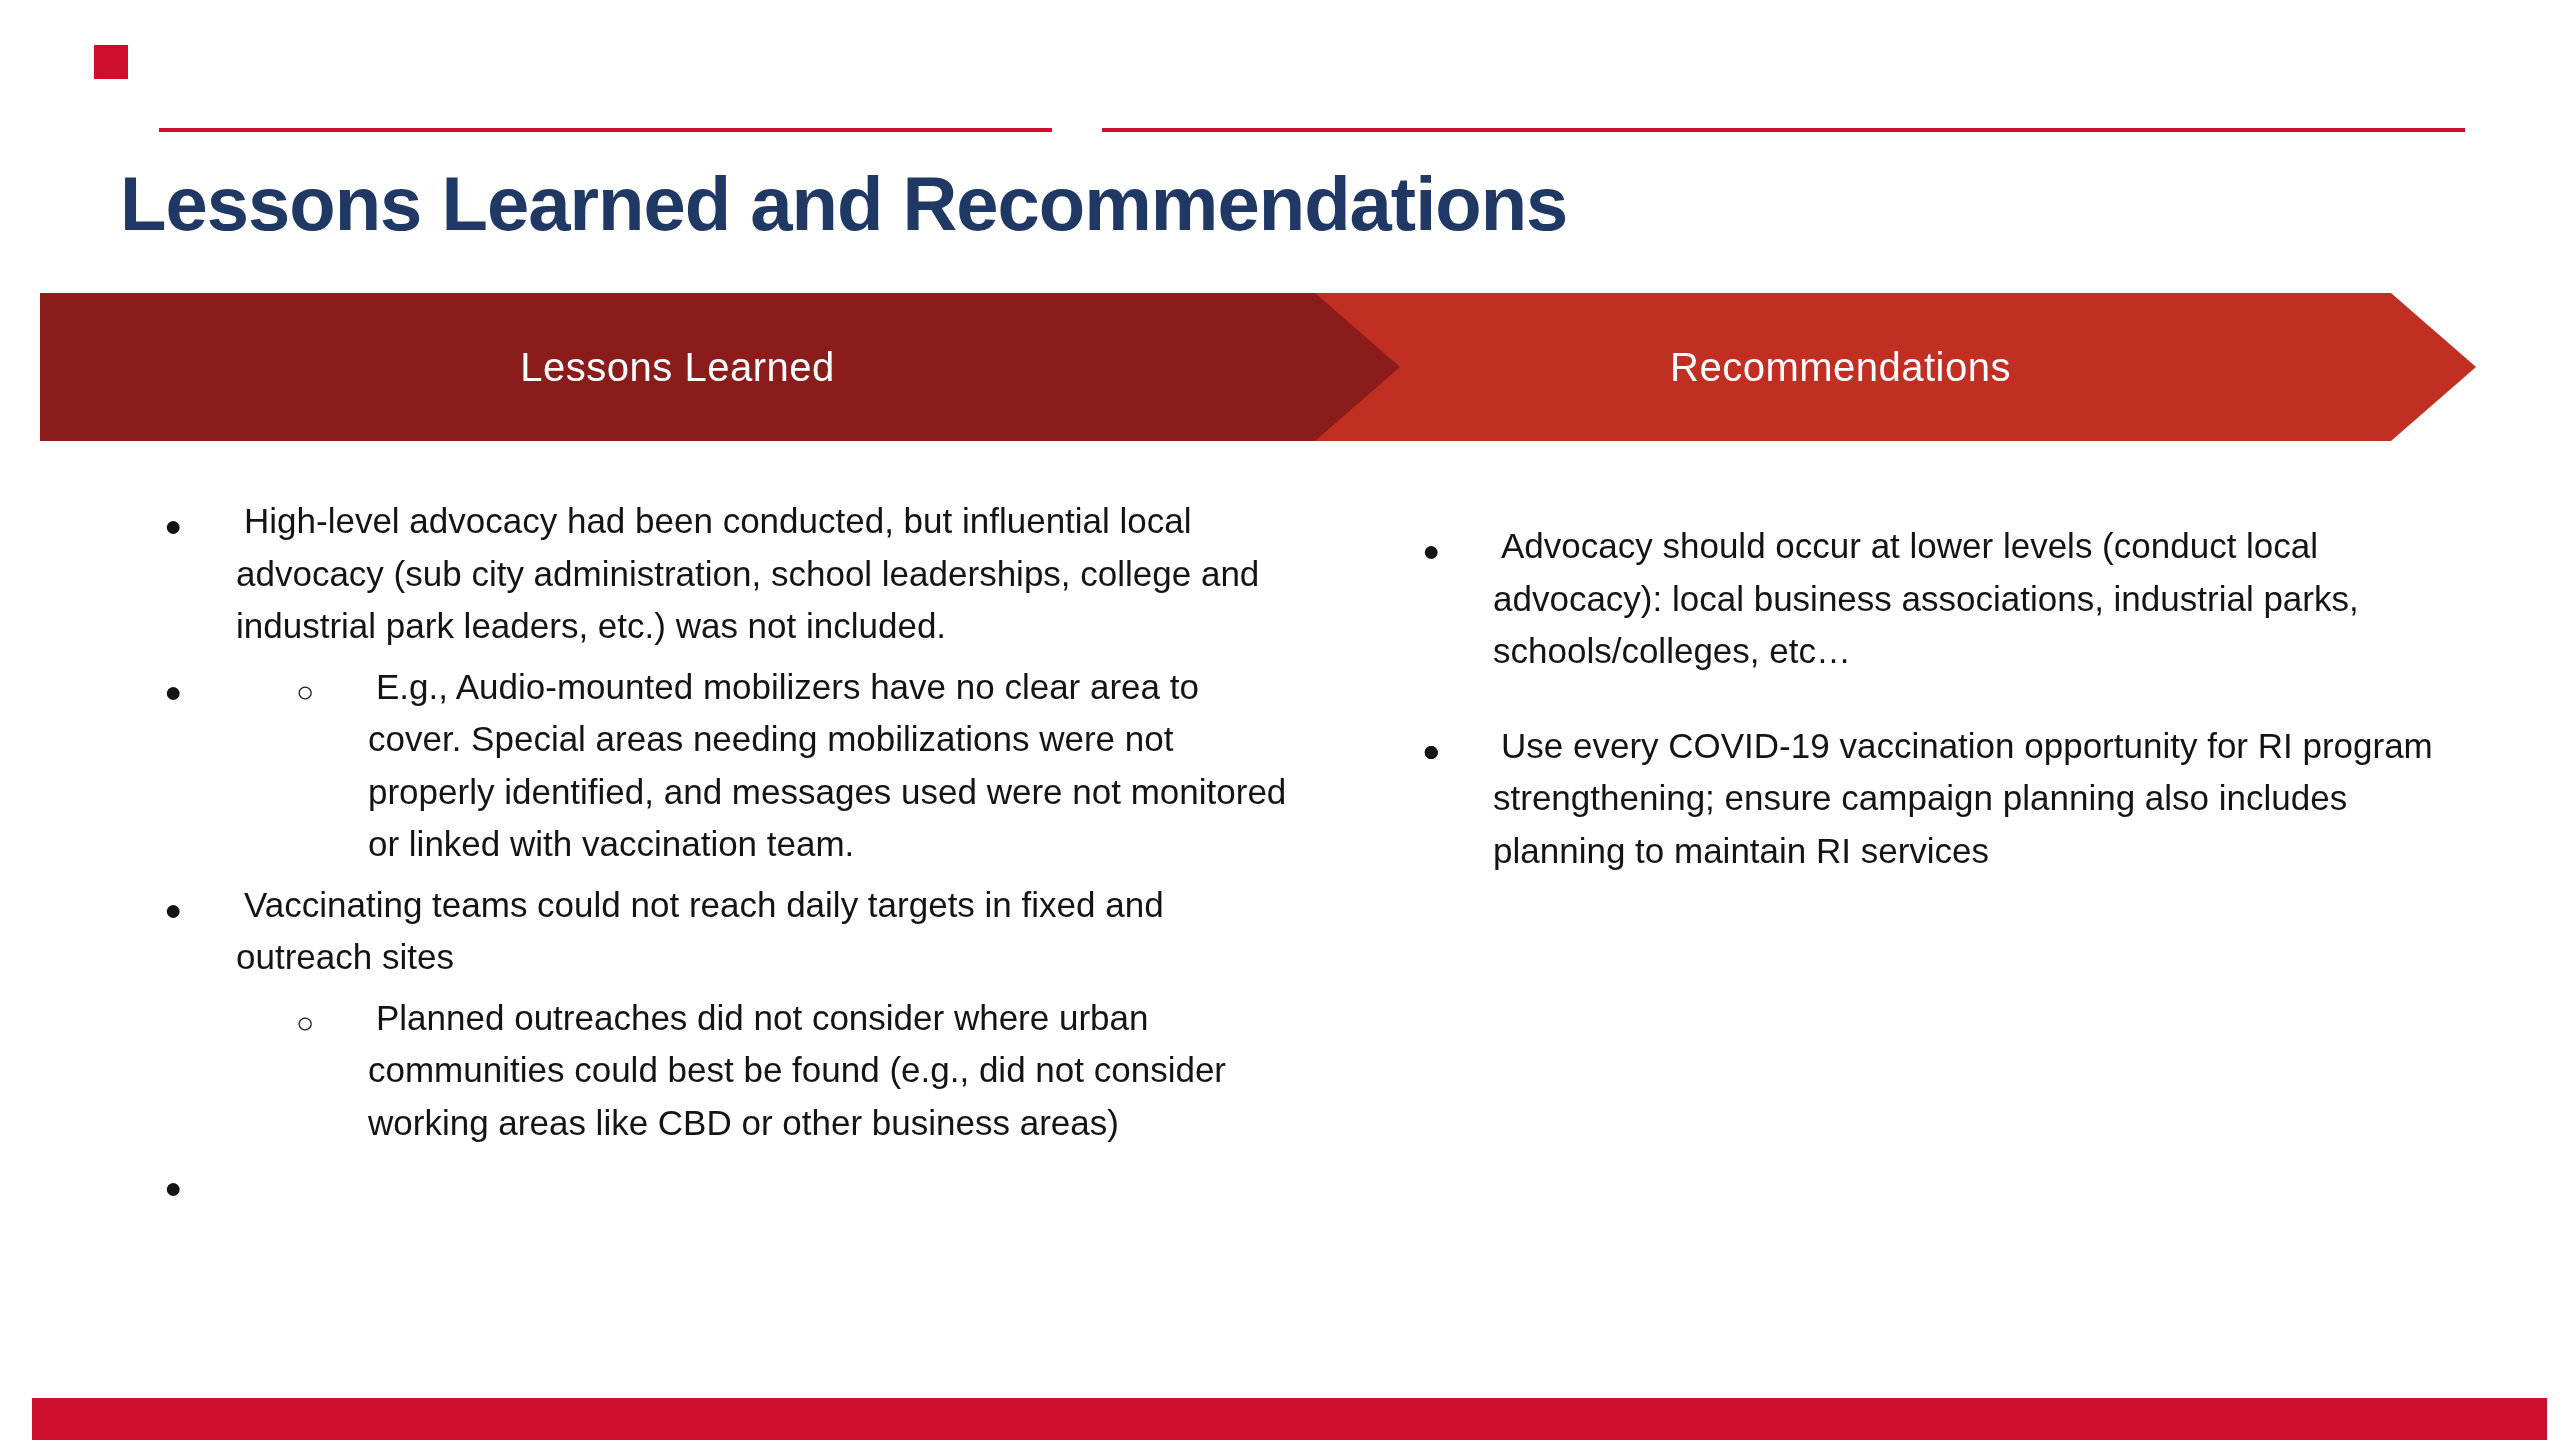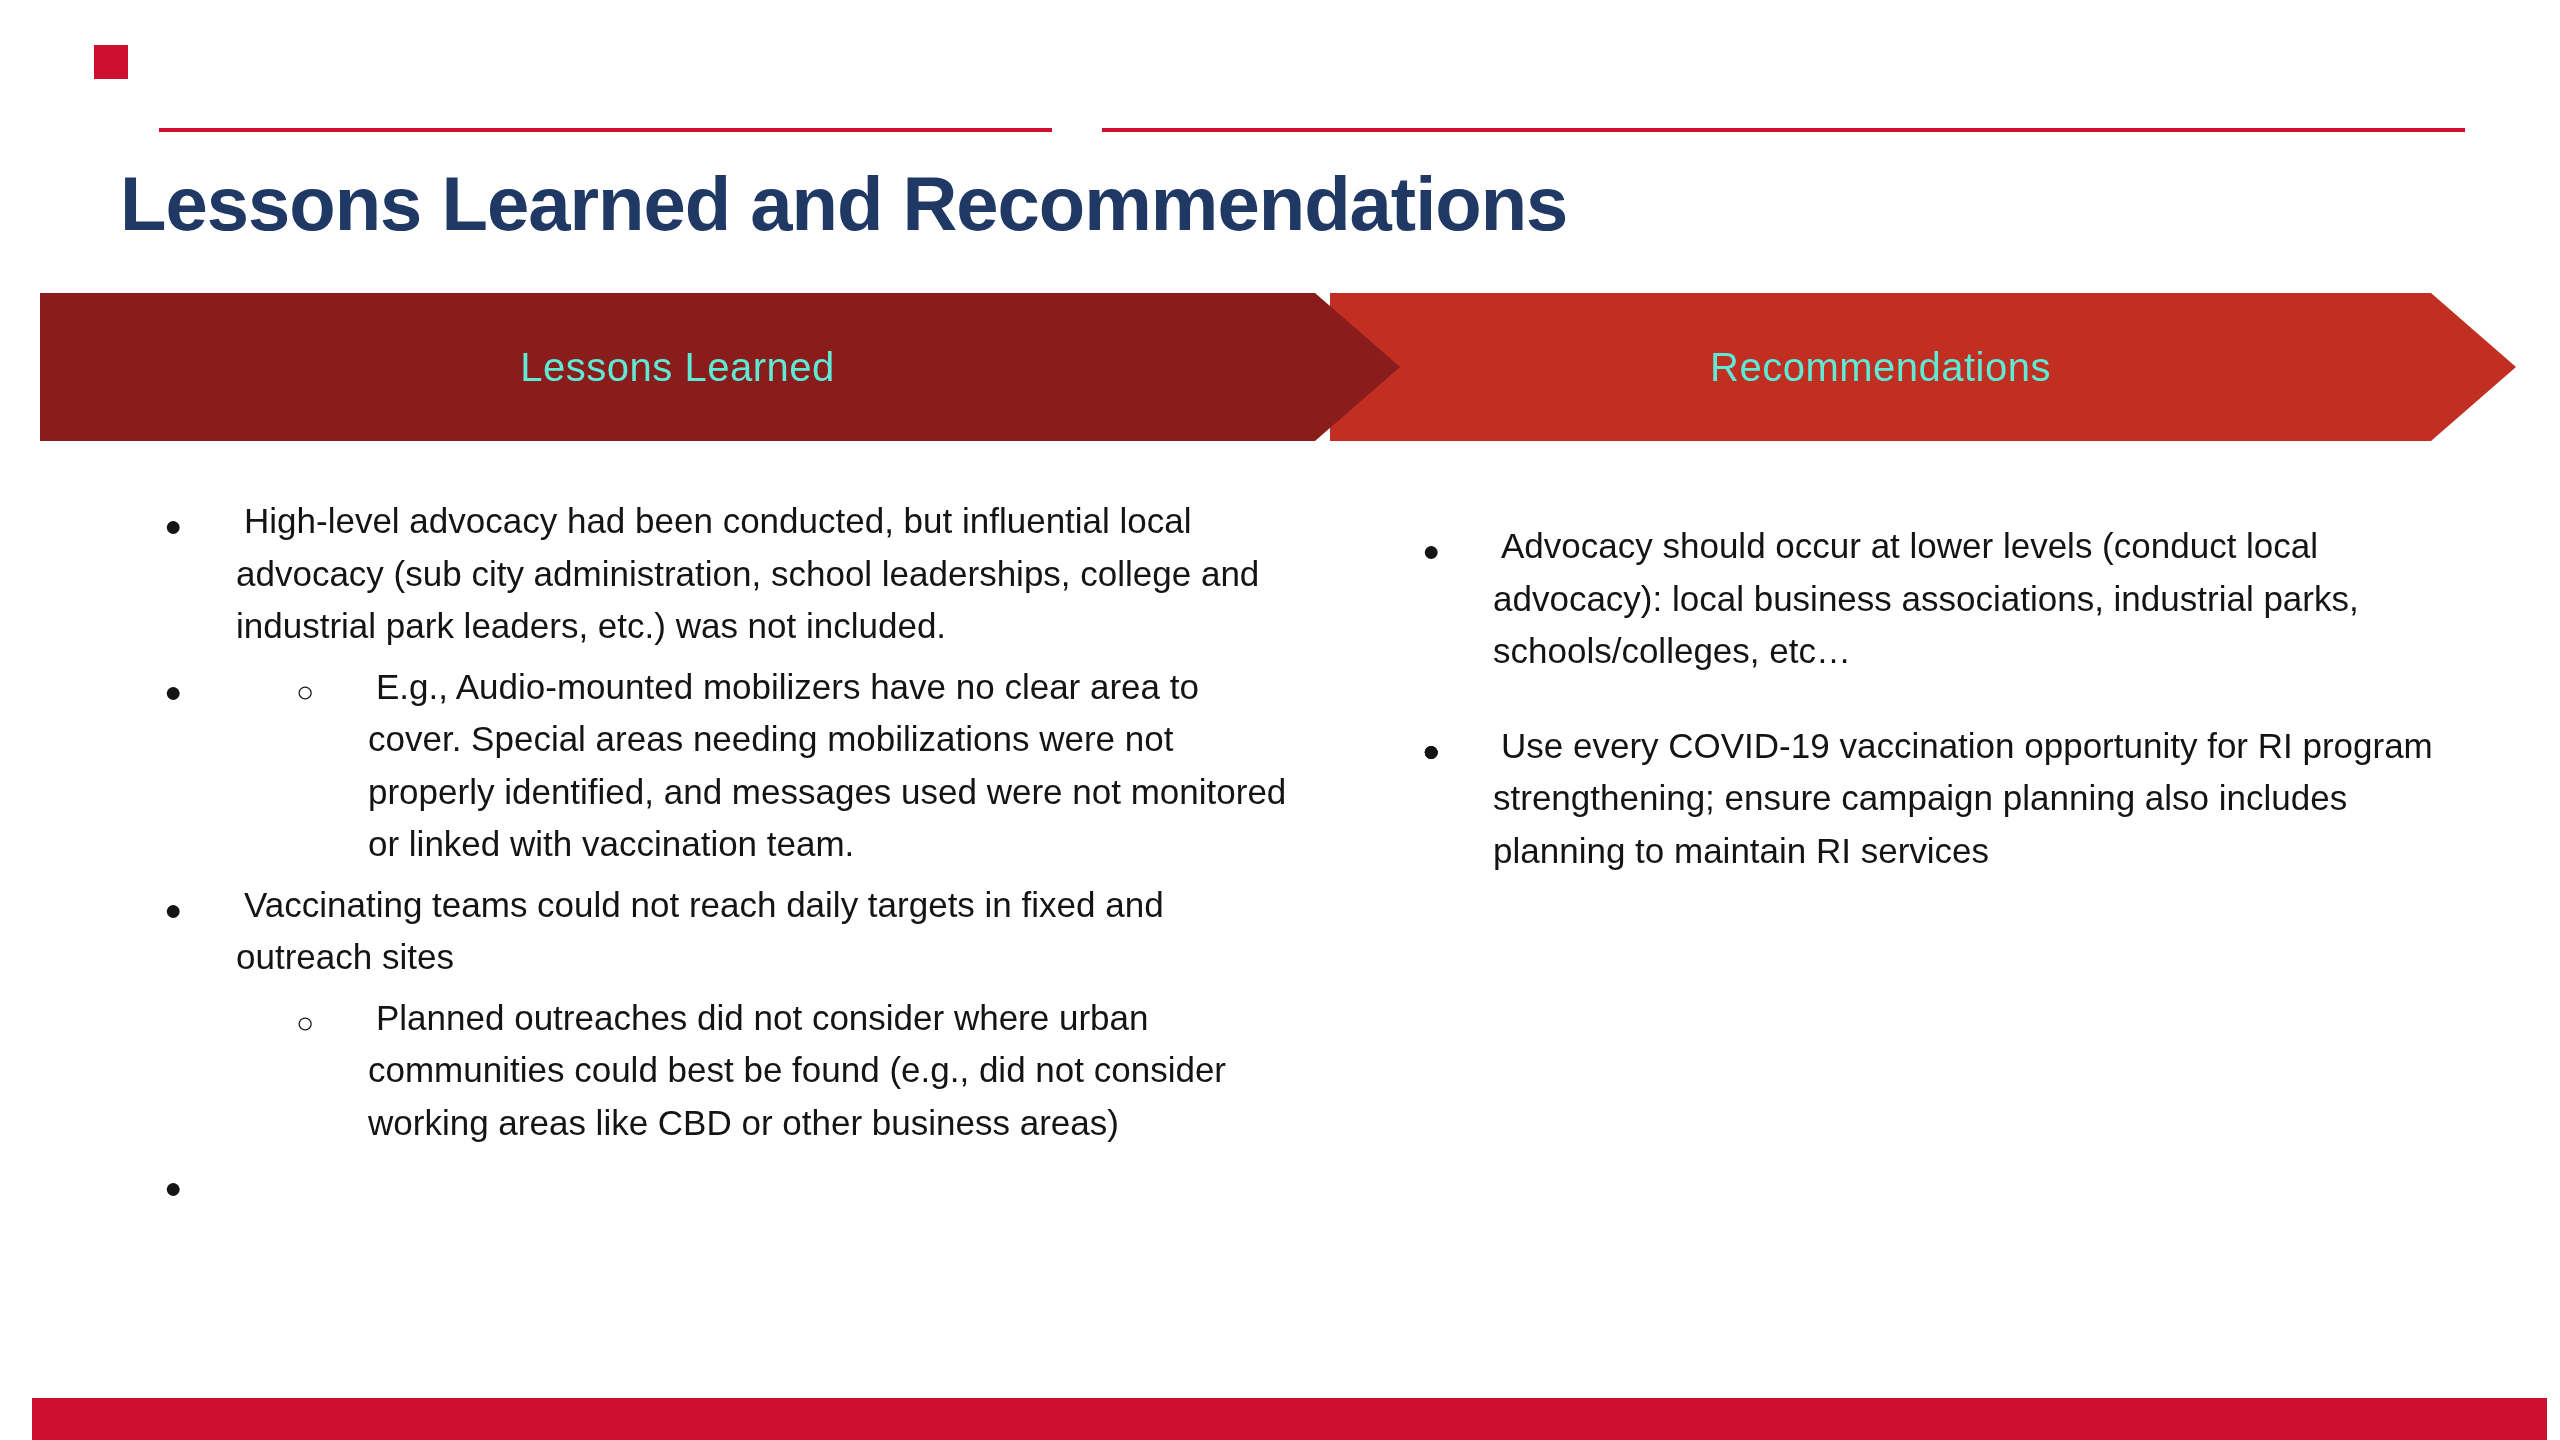--- a/index.html
+++ b/index.html
@@ -54,34 +54,34 @@
     position: absolute;
     left: 0; top: 253px;
     width: 2560px; height: 148px;
   }
   .arrow {
     position: absolute;
     top: 0; height: 100%;
     display: flex;
     align-items: center;
     justify-content: center;
-    color: #5eead4;
+    color: #ffffff;
     font-size: 40px;
     font-weight: 400;
     letter-spacing: 0.5px;
     clip-path: polygon(0 0, calc(100% - 85px) 0, 100% 50%, calc(100% - 85px) 100%, 0 100%);
     padding-right: 85px;
   }
   .arrow.left-arrow {
     left: 0; width: 1360px;
     background: var(--banner-left);
     z-index: 2;
   }
   .arrow.right-arrow {
-    left: 1290px; width: 1186px;
+    left: 1250px; width: 1186px;
     background: var(--banner-right);
     z-index: 1;
     text-align: center;
   }
 
   
   .column {
     position: absolute;
     color: var(--text-color);
     font-size: 35px;

